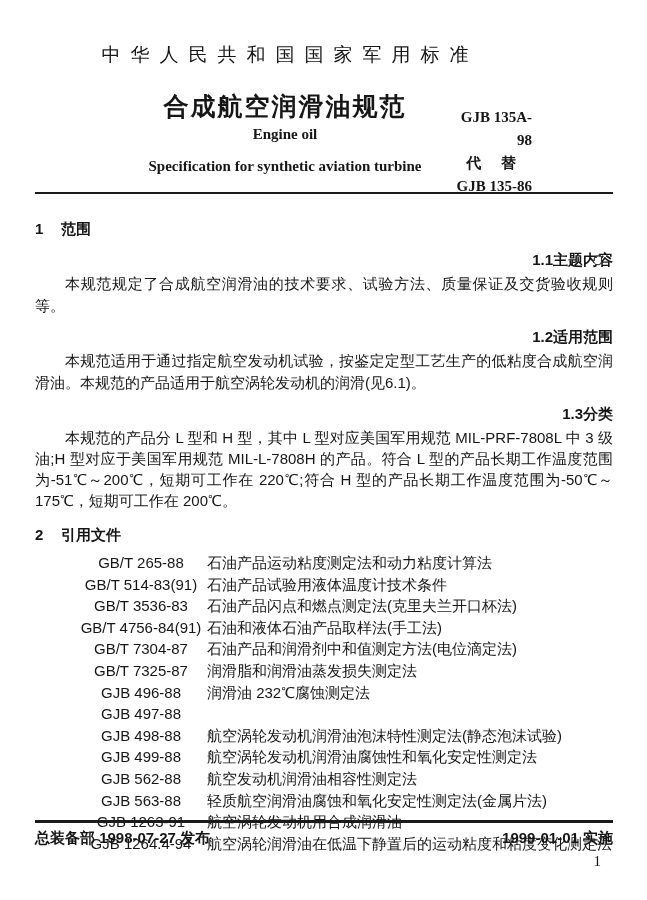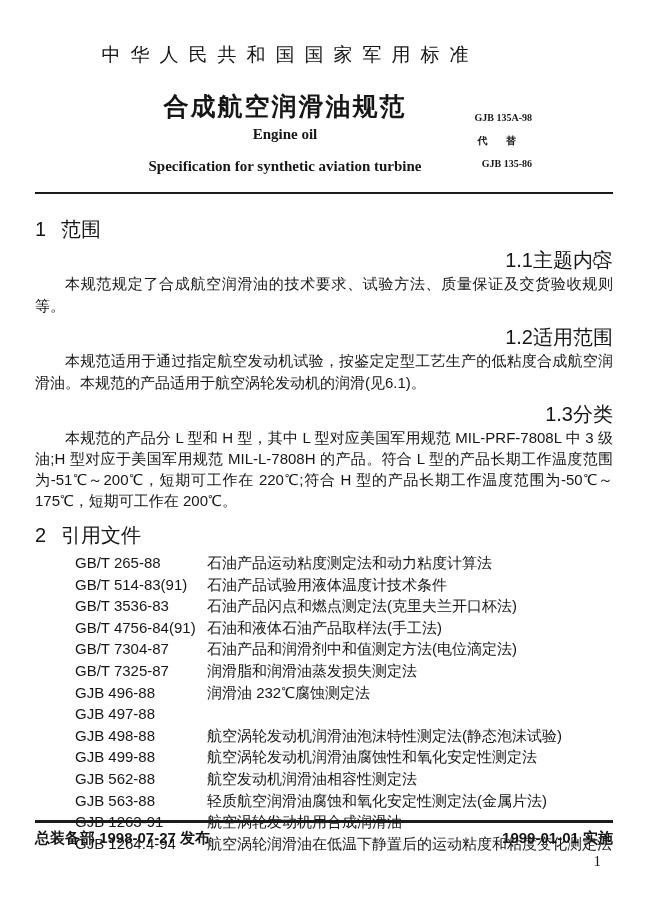--- a/index.html
+++ b/index.html
@@ -29,57 +29,57 @@
     font-size: 25px; font-weight: 700; letter-spacing: 2px;
   }
   .en-title {
     font-family: "Liberation Serif", serif;
     font-weight: 700; font-size: 15px; line-height: 22px;
   }
   .en-title-1 { margin-top: 10px; }
   .gjb-block {
     position: absolute; top: 106px; left: 448px; width: 84px;
     font-family: "Liberation Serif", serif;
-    font-weight: 700; font-size: 10px; line-height: 23px;
+    font-weight: 700; font-size: 15px; line-height: 23px;
     text-align: right;
   }
   .gjb-block .replaces { letter-spacing: 8px; margin-right: 8px; }
 
   
   .rule-top {
     position: absolute; top: 192px; left: 35px; right: 34px;
     height: 2px; background: #1b1b1b;
   }
   .rule-bottom {
     position: absolute; top: 820px; left: 35px; right: 34px;
     height: 3px; background: #1b1b1b;
   }
 
   
   .main {
     position: absolute; top: 205px; left: 35px; width: 578px;
     font-size: 15px;
   }
-  .sec-h { font-weight: 400; font-size: 20px; line-height: 22px; }
+  .sec-h { font-weight: 700; font-size: 15px; line-height: 22px; }
   .sec-h .no { display: inline-block; min-width: 26px; }
   .h-top { margin-top: 13px; }
   .h-sub { margin-top: 9px; text-align: right; }
   .para {
     margin: 2px 0 0 0;
     font-weight: 500;
     line-height: 22px;
     text-indent: 2em;
     text-align: justify;
   }
   .para-13 { line-height: 21px; }
 
   
   .ref-list { margin: 6px 0 0 40px; font-weight: 500; }
   .ref-row { display: flex; line-height: 21.6px; }
-  .ref-code { flex: none; width: 132px; white-space: nowrap; }
+  .ref-code { flex: none; width: 132px; white-space: nowrap; text-align: center; }
   .ref-title { flex: 1; white-space: nowrap; }
 
   
   .footer-row {
     position: absolute; top: 829px; left: 35px; right: 34px;
     display: flex; justify-content: space-between;
     font-weight: 700; font-size: 15px;
   }
   .page-num {
     position: absolute; top: 853px; right: 46px;

